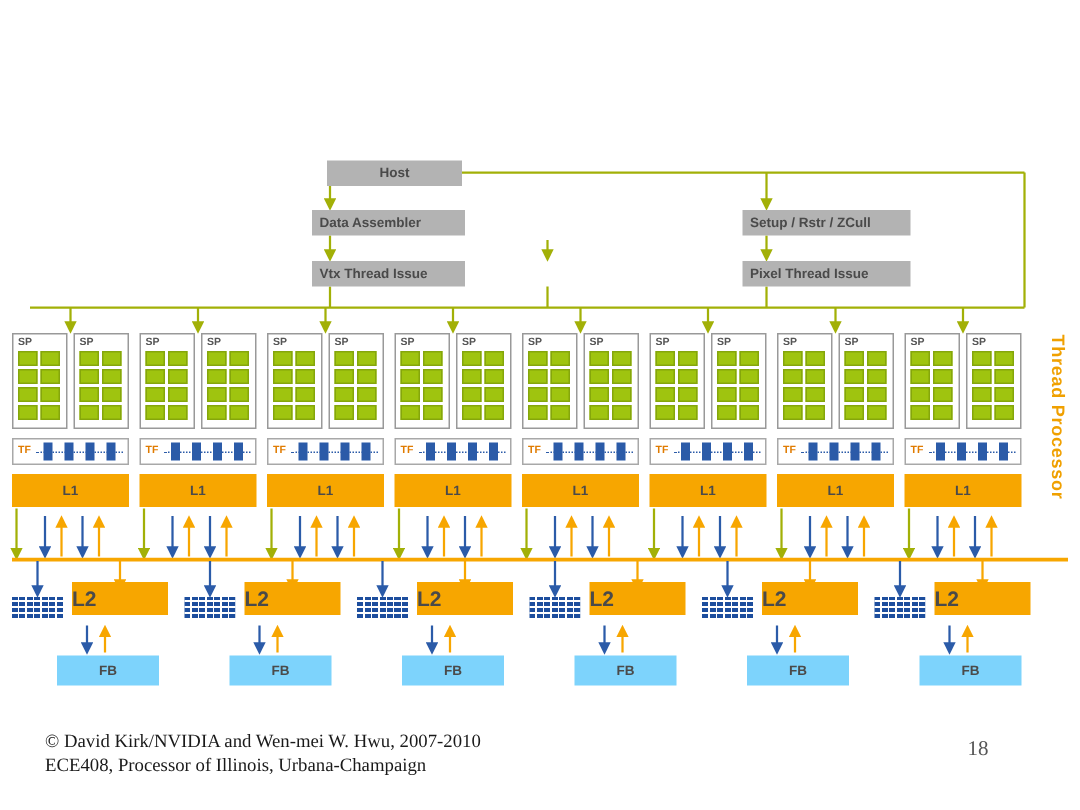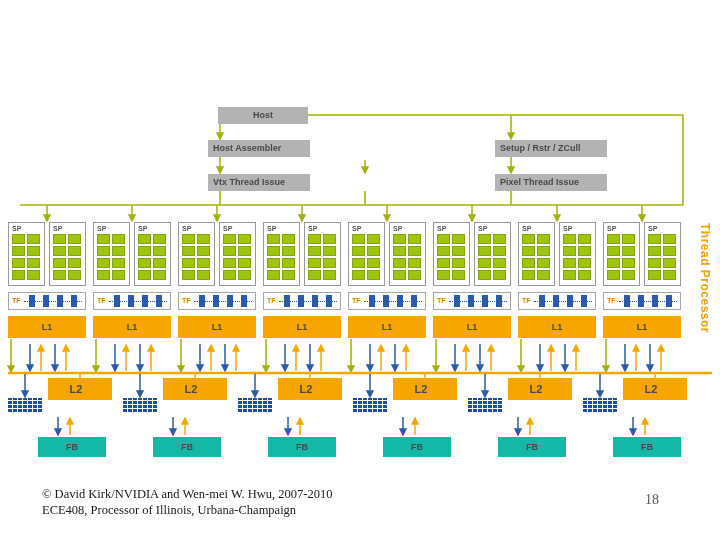--- a/index.html
+++ b/index.html
@@ -27,37 +27,37 @@
   .tf{position:absolute;top:70px;left:0;width:78px;height:18px;background:#fff;
       border:1px solid #a8a8a8;box-sizing:border-box;}
   .tf-label{position:absolute;left:3px;top:4px;font-size:7px;font-weight:bold;color:#e07b00;}
   .tf-dots{position:absolute;left:15px;right:3px;top:8px;border-top:1px dotted #2b5ba8;}
   .tf-bar{position:absolute;top:2px;width:6px;height:12px;background:#2b5ba8;}
   .l1{position:absolute;top:94px;left:0;width:78px;height:22px;background:#f7a600;color:#4a4a4a;
       font-size:9px;font-weight:bold;text-align:center;line-height:22px;}
   .rop-grid{position:absolute;top:398px;width:34px;height:14px;background-color:#1d4e9e;
       background-image:repeating-linear-gradient(90deg,transparent 0 4px,#fff 4px 5px),
                        repeating-linear-gradient(0deg,transparent 0 3px,#fff 3px 4px);z-index:2;}
-  .l2{position:absolute;top:378px;width:64px;height:22px;background:#f7a600;color:#4a4a4a;
-      font-size:11px;font-weight:bold;text-align:center;padding-right:8px;line-height:22px;
+  .l2{position:absolute;top:388px;width:64px;height:22px;background:#f7a600;color:#4a4a4a;
+      font-size:14px;font-weight:bold;text-align:left;padding-right:8px;line-height:22px;
       box-sizing:border-box;z-index:2;}
-  .fb{position:absolute;top:437px;width:68px;height:20px;background:#14b8a6;color:#4a4a4a;
+  .fb{position:absolute;top:437px;width:68px;height:20px;background:#7dd3fc;color:#4a4a4a;
       font-size:9px;font-weight:bold;text-align:center;line-height:20px;z-index:2;}
-  .footer{position:absolute;left:42px;top:486px;font-family:"Liberation Serif",serif;
+  .footer{position:absolute;left:30px;top:486px;font-family:"Liberation Serif",serif;
           font-size:12.5px;color:#1a1a1a;line-height:1.3;z-index:2;}
   .pagenum{position:absolute;left:645px;top:492px;font-family:"Liberation Serif",serif;
            font-size:14px;color:#555;z-index:2;text-align:right;}
 </style>
 </head>
 <body>
 
 <div class="slide">
 
   <div class="gbox host">Host</div>
-  <div class="gbox da">Host Assembler</div>
+  <div class="gbox da">Data Assembler</div>
   <div class="gbox setup">Setup / Rstr / ZCull</div>
   <div class="gbox vtx">Vtx Thread Issue</div>
   <div class="gbox pixel">Pixel Thread Issue</div>
 
   <div class="tp-label">Thread Processor</div>
 
   <svg id="wires" width="720" height="540">
       <defs>
         <marker id="ah-olive" viewBox="0 0 10 10" refX="7" refY="5" markerWidth="5.5" markerHeight="5.5" orient="auto">
           <path d="M0,0 L10,5 L0,10 z" fill="#a2b007"></path>

